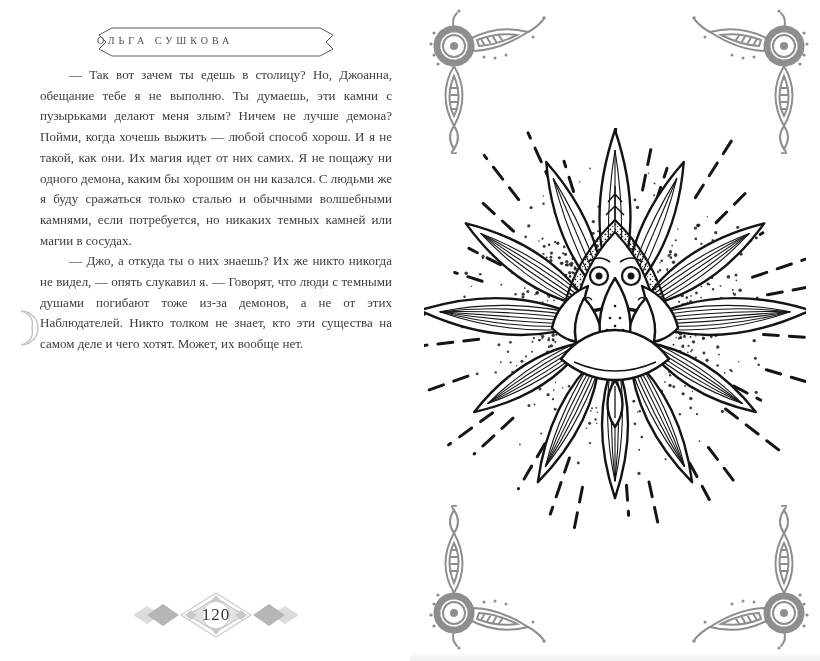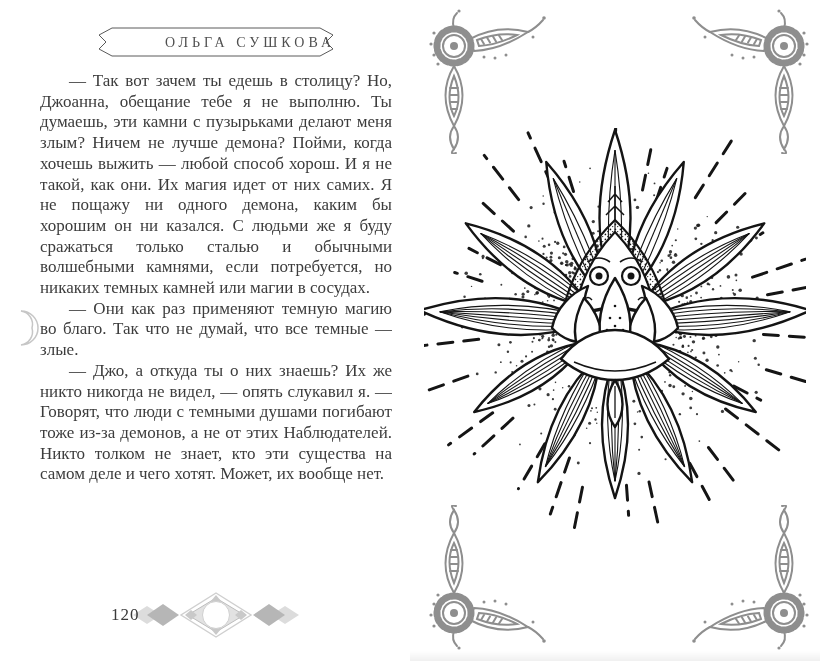--- a/index.html
+++ b/index.html
@@ -6,33 +6,33 @@
   body{
     width:820px;height:661px;position:relative;overflow:hidden;
     background:#ffffff;
     font-family:"Liberation Serif", serif;
   }
   
   .left-page{position:absolute;left:40px;top:0;width:352px;height:661px;}
   .header-frame{position:relative;width:238px;height:32px;margin:26px auto 0;}
   .header-frame svg{position:absolute;left:0;top:0;}
   .header-title{
-    position:absolute;left:0;right:0;top:9px;text-align:right;
-    font-size:14px;letter-spacing:4px;color:#4f4f4f;font-weight:400;
+    position:absolute;left:0;right:0;top:9px;text-align:left;
+    font-size:10px;letter-spacing:4px;color:#4f4f4f;font-weight:400;
   }
   .text-col{
-    margin-top:13px;height:508px;overflow:hidden;
-    font-size:17px;line-height:20.7px;color:#3c3c3c;
+    margin-top:7px;height:508px;overflow:hidden;
+    font-size:13px;line-height:20.7px;color:#3c3c3c;
     text-align:justify;hyphens:auto;-webkit-hyphens:auto;
   }
   .text-col p{margin:0;text-indent:29px;}
   .page-footer{position:absolute;left:0;width:352px;top:592px;height:48px;}
   .page-footer .medallion-wrap{position:relative;width:210px;margin:0 auto;height:46px;}
   .page-number{
-    position:absolute;left:0;right:0;top:13px;text-align:left;
+    position:absolute;left:0;right:0;top:13px;text-align:center;
     font-size:17px;color:#3a3a3a;letter-spacing:1px;
   }
   
   .moon{position:absolute;left:8px;top:306px;width:36px;height:44px;cursor:pointer;}
   
   .right-page{position:absolute;left:410px;top:0;width:410px;height:661px;}
   .corner{position:absolute;width:122px;height:148px;}
   .corner.tl{left:14px;top:6px;}
   .corner.tr{right:6px;top:6px;transform:scaleX(-1);}
   .corner.bl{left:14px;bottom:8px;transform:scaleY(-1);}
@@ -95,21 +95,20 @@
 
   <div class="header-frame">
     <svg width="238" height="32" viewBox="0 0 238 32">
       <path d="M15,2 H223 L236,9 L229,16 L236,23 L223,30 H15 L2,23 L9,16 L2,9 Z" fill="none" stroke="#5a5a5a" stroke-width="1"></path>
     </svg>
     <div class="header-title">ОЛЬГА СУШКОВА</div>
   </div>
 
   <div class="text-col">
       <p>— Так вот зачем ты едешь в столицу? Но, Джоанна, обещание тебе я не выполню. Ты думаешь, эти камни с пузырьками делают меня злым? Ничем не лучше демона? Пойми, когда хочешь выжить — любой способ хорош. И я не такой, как они. Их магия идет от них самих. Я не пощажу ни одного демона, каким бы хорошим он ни казался. С людьми же я буду сражаться только сталью и обычными волшебными камнями, если потребуется, но никаких темных камней или магии в сосудах.</p>
-      <p>— Они как раз применяют темную магию во благо. Так что не думай, что все темные — злые.</p>
       <p>— Джо, а откуда ты о них знаешь? Их же никто никогда не видел, — опять слукавил я. — Говорят, что люди с темными душами погибают тоже из-за демонов, а не от этих Наблюдателей. Никто толком не знает, кто эти существа на самом деле и чего хотят. Может, их вообще нет.</p>
     </div>
 
   <div class="page-footer">
     <div class="medallion-wrap">
       <svg width="210" height="46" viewBox="0 0 210 46">
 
         <polygon points="22,23 36,14 50,23 36,32" fill="#dcdcdc"></polygon>
         <polygon points="36,23 52,12 68,23 52,34" fill="#b6b6b6"></polygon>
 

